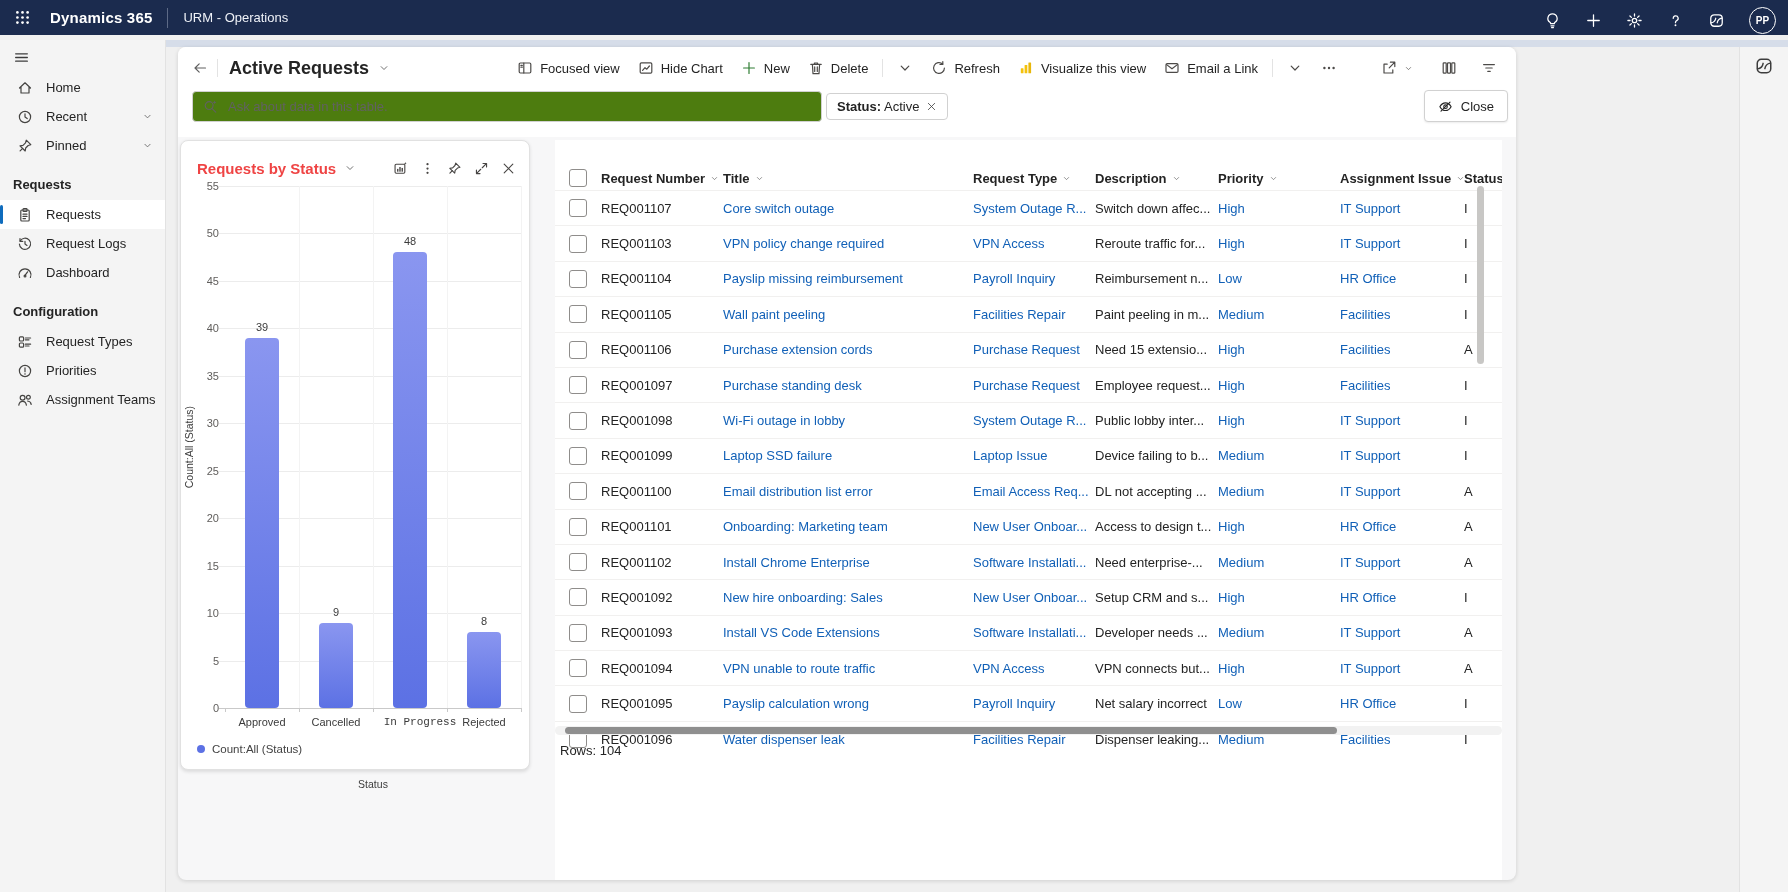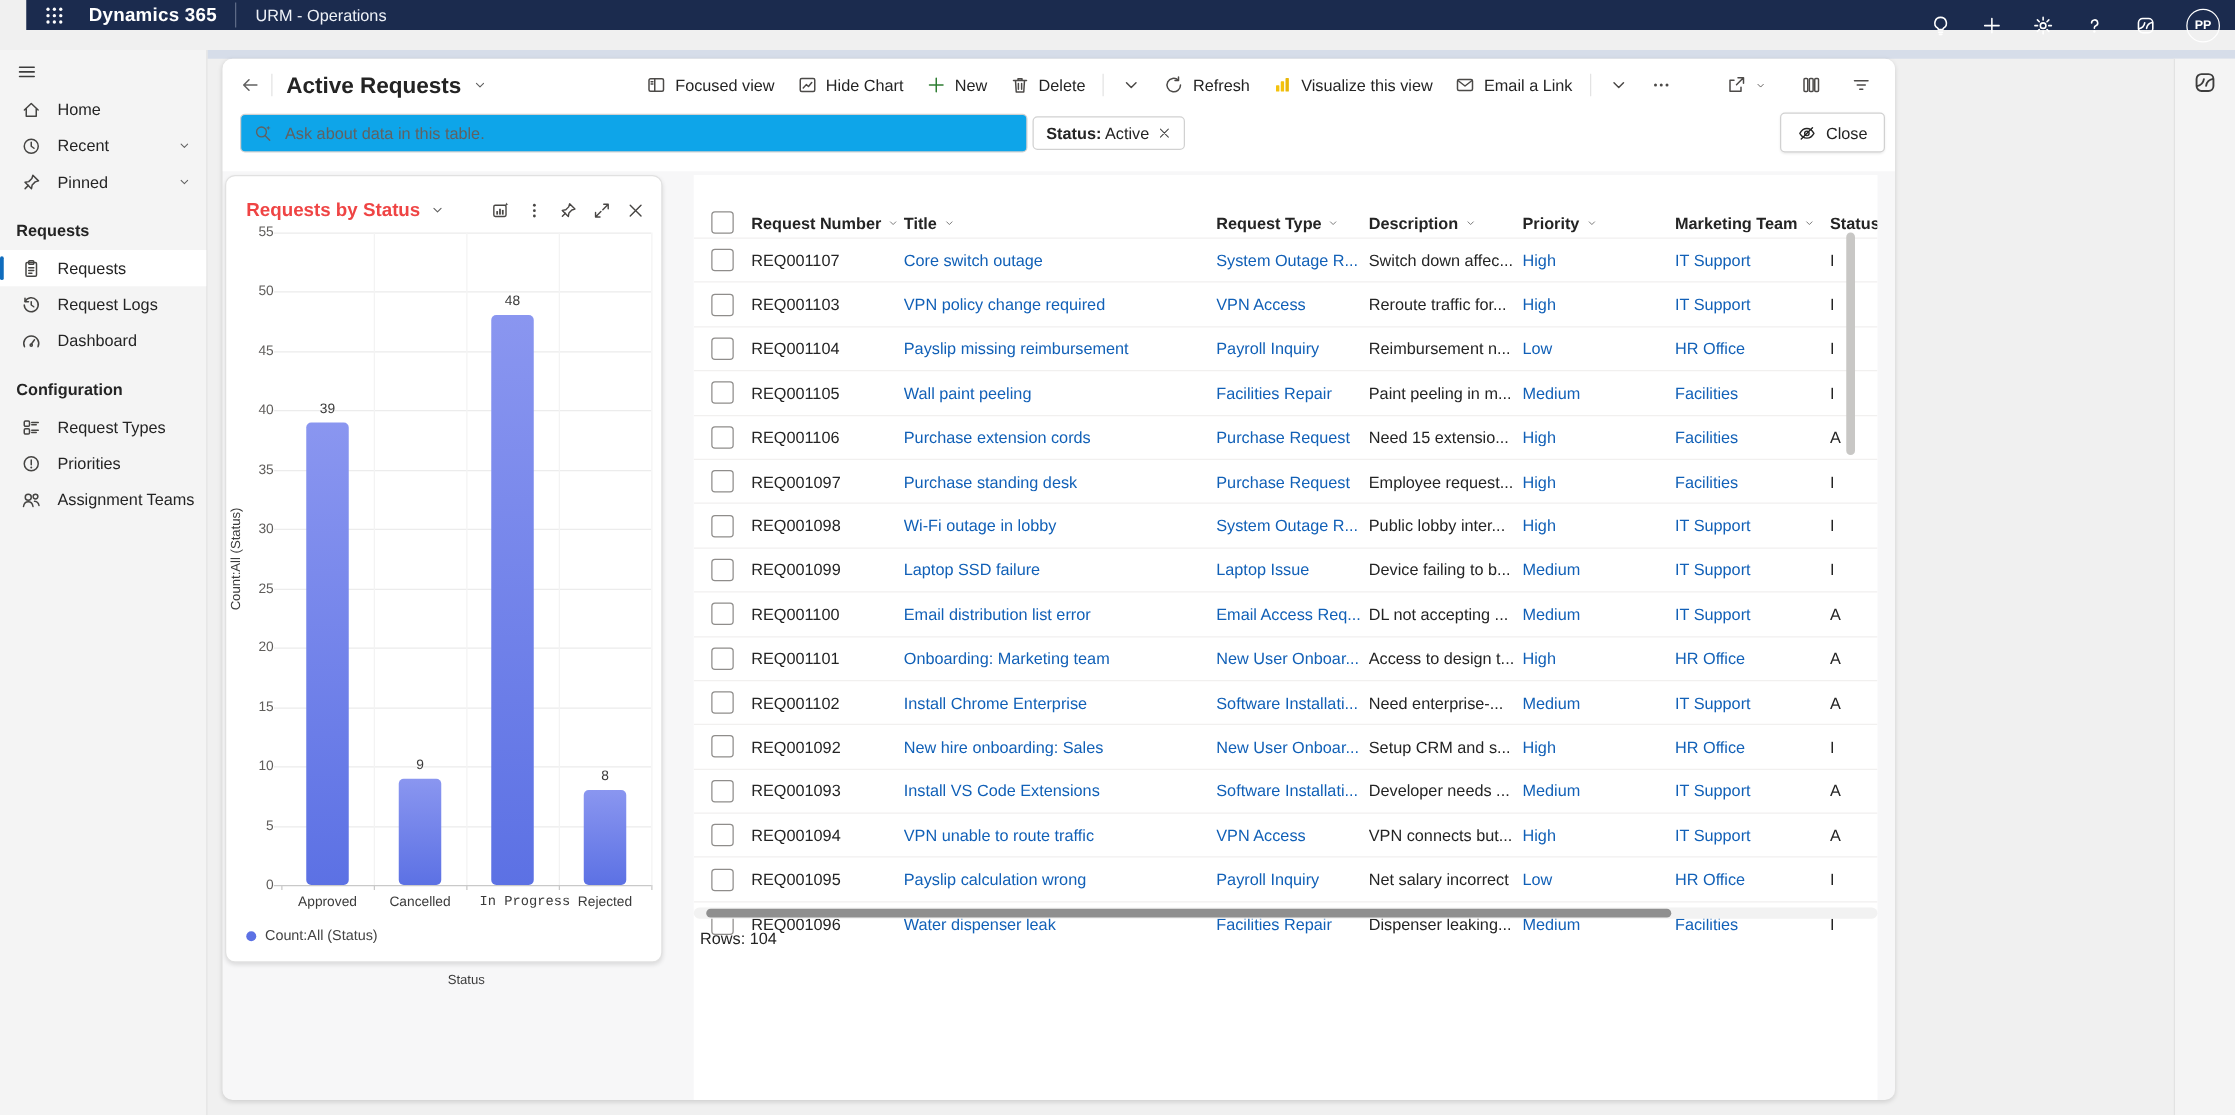--- a/index.html
+++ b/index.html
@@ -1,19 +1,19 @@
 <!DOCTYPE html>
 <html><head>
 <meta charset="utf-8">
 <style>
   html,body{margin:0;padding:0;background:#d8d8d8;}
   .stage{position:relative;width:1788px;height:892px;overflow:hidden;background:#f0f0f0;
          font-family:"Liberation Sans",sans-serif;-webkit-font-smoothing:antialiased;}
   
-  .topbar{position:absolute;left:0;top:0;right:0;height:24px;background:#1b2b4e;display:flex;align-items:center;color:#fff;z-index:30;margin-left:21px;}
+  .topbar{position:absolute;left:0;top:0;right:0;height:35px;background:#1b2b4e;display:flex;align-items:center;color:#fff;z-index:30;}
   .waffle{width:44px;height:40px;display:flex;align-items:center;justify-content:center;color:#fff;cursor:pointer;}
   .tb-app{font-size:15px;font-weight:700;letter-spacing:.2px;margin-left:6px;white-space:nowrap;}
   .tb-div{width:1px;height:20px;background:#5d6a86;margin:0 15px;}
   .tb-env{font-size:13px;color:#eef1f7;white-space:nowrap;}
   .tb-search{position:absolute;left:607px;top:7px;width:383px;height:25px;background:#d5d9e2;border:1px solid #aeb4c2;border-radius:3px;display:flex;align-items:center;padding:0 9px;gap:7px;color:#333a49;}
   .tb-search input{background:transparent;border:0;outline:0;font-family:"Liberation Sans",sans-serif;font-size:13px;color:#222;width:100%;}
   .tb-search input::placeholder{color:#3c4352;}
   .tb-right{position:absolute;right:12px;top:0;height:40px;display:flex;align-items:center;gap:24px;}
   .tb-icon{color:#fff;display:flex;cursor:pointer;}
   .tb-avatar{width:25px;height:25px;border-radius:50%;border:1.5px solid #fff;display:flex;align-items:center;justify-content:center;font-size:10px;font-weight:700;color:#fff;cursor:pointer;}
@@ -38,21 +38,21 @@
   .cmdbar{position:absolute;left:0;right:0;top:0;height:42px;display:flex;align-items:center;padding:0 10px 0 14px;}
   .cb-back{color:#616161;display:flex;cursor:pointer;}
   .cb-bdiv{width:1px;height:18px;background:#e3e3e3;margin:0 11px 0 9px;}
   .cb-title{font-size:18px;font-weight:600;color:#242424;white-space:nowrap;}
   .cb-tchev{color:#616161;display:flex;margin-left:9px;cursor:pointer;}
   .cb-actions{margin-left:auto;display:flex;align-items:center;}
   .cb-btn{display:flex;align-items:center;gap:7px;padding:6px 9px;border-radius:4px;font-size:13px;color:#242424;cursor:pointer;white-space:nowrap;}
   .cb-ic{color:#4c4a48;display:flex;}
   .cb-divider{width:1px;height:18px;background:#e3e3e3;margin:0 5px;}
   
-  .ask{position:absolute;left:14px;top:44px;width:608px;height:29px;border:1px solid #d1d1d1;border-radius:4px;display:flex;align-items:center;padding:0 10px;gap:8px;color:#616161;background:#0ea5e9;}
+  .ask{position:absolute;left:14px;top:44px;width:608px;height:29px;border:1px solid #d1d1d1;border-radius:4px;display:flex;align-items:center;padding:0 10px;gap:8px;color:#616161;background:#4d7c0f;}
   .ask input{border:0;outline:0;background:transparent;font-family:"Liberation Sans",sans-serif;font-size:13px;width:100%;color:#242424;}
   .ask input::placeholder{color:#616161;}
   .chip{position:absolute;left:648px;top:46px;height:25px;border:1px solid #d1d1d1;border-radius:4px;background:#fff;display:flex;align-items:center;gap:7px;padding:0 10px;font-size:13px;color:#242424;cursor:pointer;}
   .chip b{font-weight:600;}
   .chip-x{color:#424242;display:flex;cursor:pointer;}
   .close-btn{position:absolute;right:8px;top:43px;height:30px;border:1px solid #d1d1d1;border-radius:4px;background:#fff;display:flex;align-items:center;gap:8px;padding:0 13px;font-size:13px;color:#242424;box-shadow:0 1px 2px rgba(0,0,0,.08);cursor:pointer;}
   
   .chart-card{position:absolute;left:2px;top:93px;width:348px;height:628px;border:1px solid #e1e1e1;border-radius:8px;box-shadow:0 1.6px 3.6px rgba(0,0,0,.11);background:#fff;}
   .cc-head{display:flex;align-items:center;height:38px;padding:8px 13px 0 16px;}
   .cc-title{font-size:15px;font-weight:600;color:#ef4444;white-space:nowrap;}
@@ -590,21 +590,21 @@
           </div>
           <div class="g-th">
             <span>Priority</span>
             <span class="thc">
               <svg width="9" height="9" viewBox="0 0 16 16" fill="none" stroke="currentColor" stroke-width="1.2" stroke-linecap="round" stroke-linejoin="round">
                 <path d="M4.2 6.2 8 10l3.8-3.8"></path>
               </svg>
             </span>
           </div>
           <div class="g-th">
-            <span>Marketing Team</span>
+            <span>Assignment Issue</span>
             <span class="thc">
               <svg width="9" height="9" viewBox="0 0 16 16" fill="none" stroke="currentColor" stroke-width="1.2" stroke-linecap="round" stroke-linejoin="round">
                 <path d="M4.2 6.2 8 10l3.8-3.8"></path>
               </svg>
             </span>
           </div>
           <div class="g-th">
             <span>Status</span>
           </div>
         </div>

